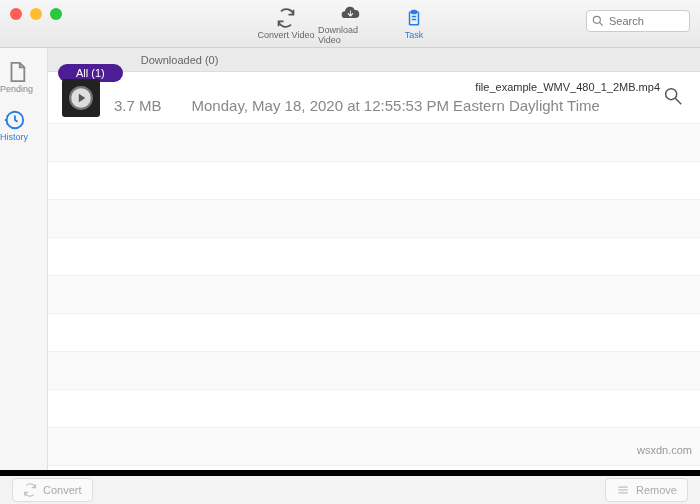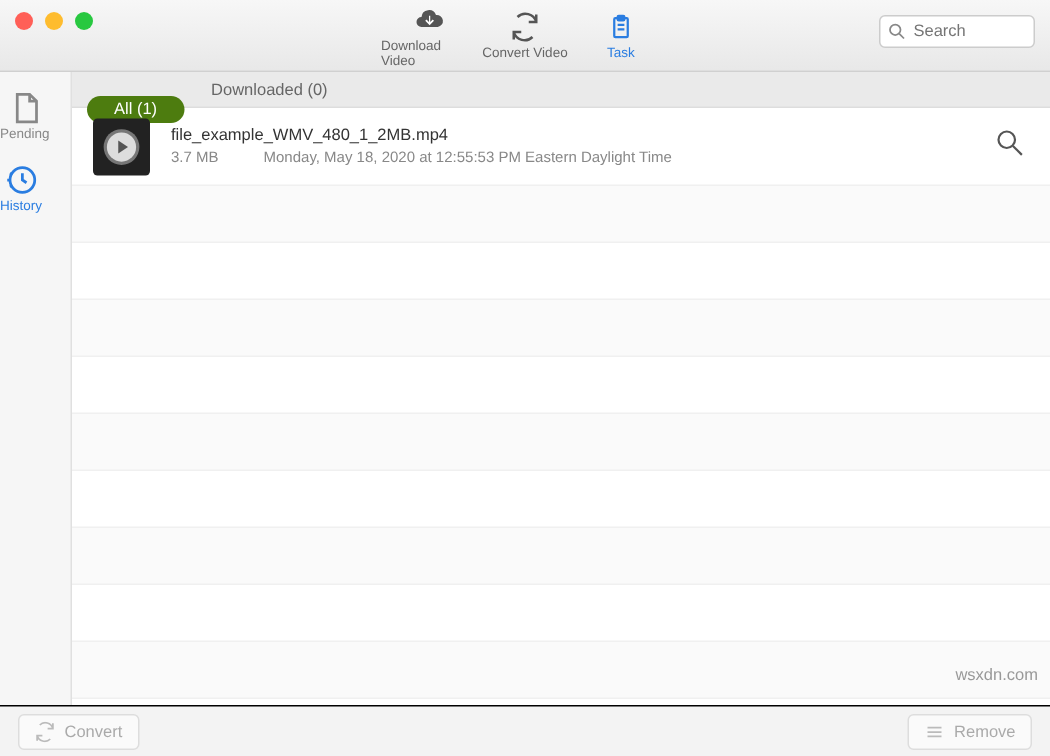--- a/index.html
+++ b/index.html
@@ -26,64 +26,64 @@
     
     .sidebar { width: 48px; background: #f6f6f6; border-right: 1px solid #e0e0e0; display: flex; flex-direction: column; align-items: flex-start; padding-top: 12px; gap: 14px; }
     .sidebar-item { display: flex; flex-direction: column; align-items: center; cursor: pointer; color: #888; font-size: 9px; }
     .sidebar-item.active { color: #2a7de1; }
     .sidebar-item .sicon2 { width: 24px; height: 24px; display: flex; align-items: center; justify-content: center; }
     
     .main { flex: 1; background: #fff; display: flex; flex-direction: column; }
     
     .tabsrow { height: 24px; background: #eaeaea; display: flex; align-items: center; padding: 0 10px; gap: 0; border-bottom: 1px solid #ddd; }
     .tab { font-size: 11px; color: #666; padding: 3px 18px; cursor: pointer; border-radius: 10px; }
-    .tab.active { background: #4d7c0f; color: #fff; margin-top: 27px; }
+    .tab.active { background: #4c1d95; color: #fff; margin-top: 27px; }
     
     .list { flex: 1; overflow: auto; }
     .row { height: 52px; display: flex; align-items: center; padding: 0 14px; border-bottom: 1px solid #f0f0f0; }
     .row:nth-child(even) { background: #fafafa; }
     .row .thumb { width: 38px; height: 38px; background: #222; border-radius: 3px; display: flex; align-items: center; justify-content: center; margin-right: 14px; }
-    .row .fileinfo { flex: 1; display: flex; flex-direction: column; gap: 4px; }
+    .row .fileinfo { flex: 1; display: flex; flex-direction: column; gap: 4px; text-align: right; }
     .row .fname { font-size: 11px; color: #333; font-weight: 500; }
-    .row .meta { display: flex; gap: 30px; font-size: 10px; color: #888; }
+    .row .meta { display: flex; gap: 30px; font-size: 15px; color: #888; }
     .row .action { width: 26px; height: 26px; display: flex; align-items: center; justify-content: center; cursor: pointer; color: #555; }
     .row.empty { height: 38px; }
     
-    .footer { height: 34px; background: #f3f3f3; border-top: 1px solid #000000; display: flex; align-items: center; justify-content: space-between; padding: 0 12px; }
+    .footer { height: 34px; background: #f3f3f3; border-top: 6px solid #000000; display: flex; align-items: center; justify-content: space-between; padding: 0 12px; }
     .footer-btn { display: flex; align-items: center; gap: 6px; font-size: 11px; color: #aaa; padding: 4px 10px; border: 1px solid #ddd; border-radius: 4px; background: #fafafa; }
     .footer-btn .ficon { width: 14px; height: 14px; }
     
     .watermark { position: absolute; right: 8px; bottom: 48px; font-size: 11px; color: #999; pointer-events: none; }
   </style>
 </head>
 <body>
 
 <div class="titlebar">
   <div class="traffic-lights">
     <div class="light red"></div>
     <div class="light yellow"></div>
     <div class="light green"></div>
   </div>
   <div class="toolbar-center">
     <div class="toolbar-item">
       <span class="ticon">
+        <svg viewBox="0 0 24 24" width="20" height="20" fill="none" stroke="#555" stroke-width="2">
+            <path d="M21 2v6h-6M3 22v-6h6M21 8a9 9 0 00-15-4M3 16a9 9 0 0015 4"></path>
+          </svg>
+      </span>
+      <span class="tlabel">Convert Video</span>
+    </div>
+    <div class="toolbar-item">
+      <span class="ticon">
         <svg viewBox="0 0 24 24" width="20" height="20" fill="#555">
             <path d="M19 18H6a4 4 0 010-8 6 6 0 0111.6-1.6A4.5 4.5 0 0119 18z"></path>
             <path fill="#fff" d="M12 9v5l-2-2-1 1 3.5 3.5L16 13l-1-1-2 2V9z"></path>
           </svg>
       </span>
       <span class="tlabel">Download Video</span>
-    </div>
-    <div class="toolbar-item">
-      <span class="ticon">
-        <svg viewBox="0 0 24 24" width="20" height="20" fill="none" stroke="#555" stroke-width="2">
-            <path d="M21 2v6h-6M3 22v-6h6M21 8a9 9 0 00-15-4M3 16a9 9 0 0015 4"></path>
-          </svg>
-      </span>
-      <span class="tlabel">Convert Video</span>
     </div>
     <div class="toolbar-item active">
       <span class="ticon">
         <svg viewBox="0 0 24 24" width="18" height="20" fill="none" stroke="#2a7de1" stroke-width="2">
             <rect x="6" y="4" width="12" height="17" rx="1"></rect>
             <rect x="9" y="2" width="6" height="4" rx="1" fill="#2a7de1"></rect>
             <line x1="9" y1="10" x2="15" y2="10"></line>
             <line x1="9" y1="14" x2="15" y2="14"></line>
           </svg>
       </span>

